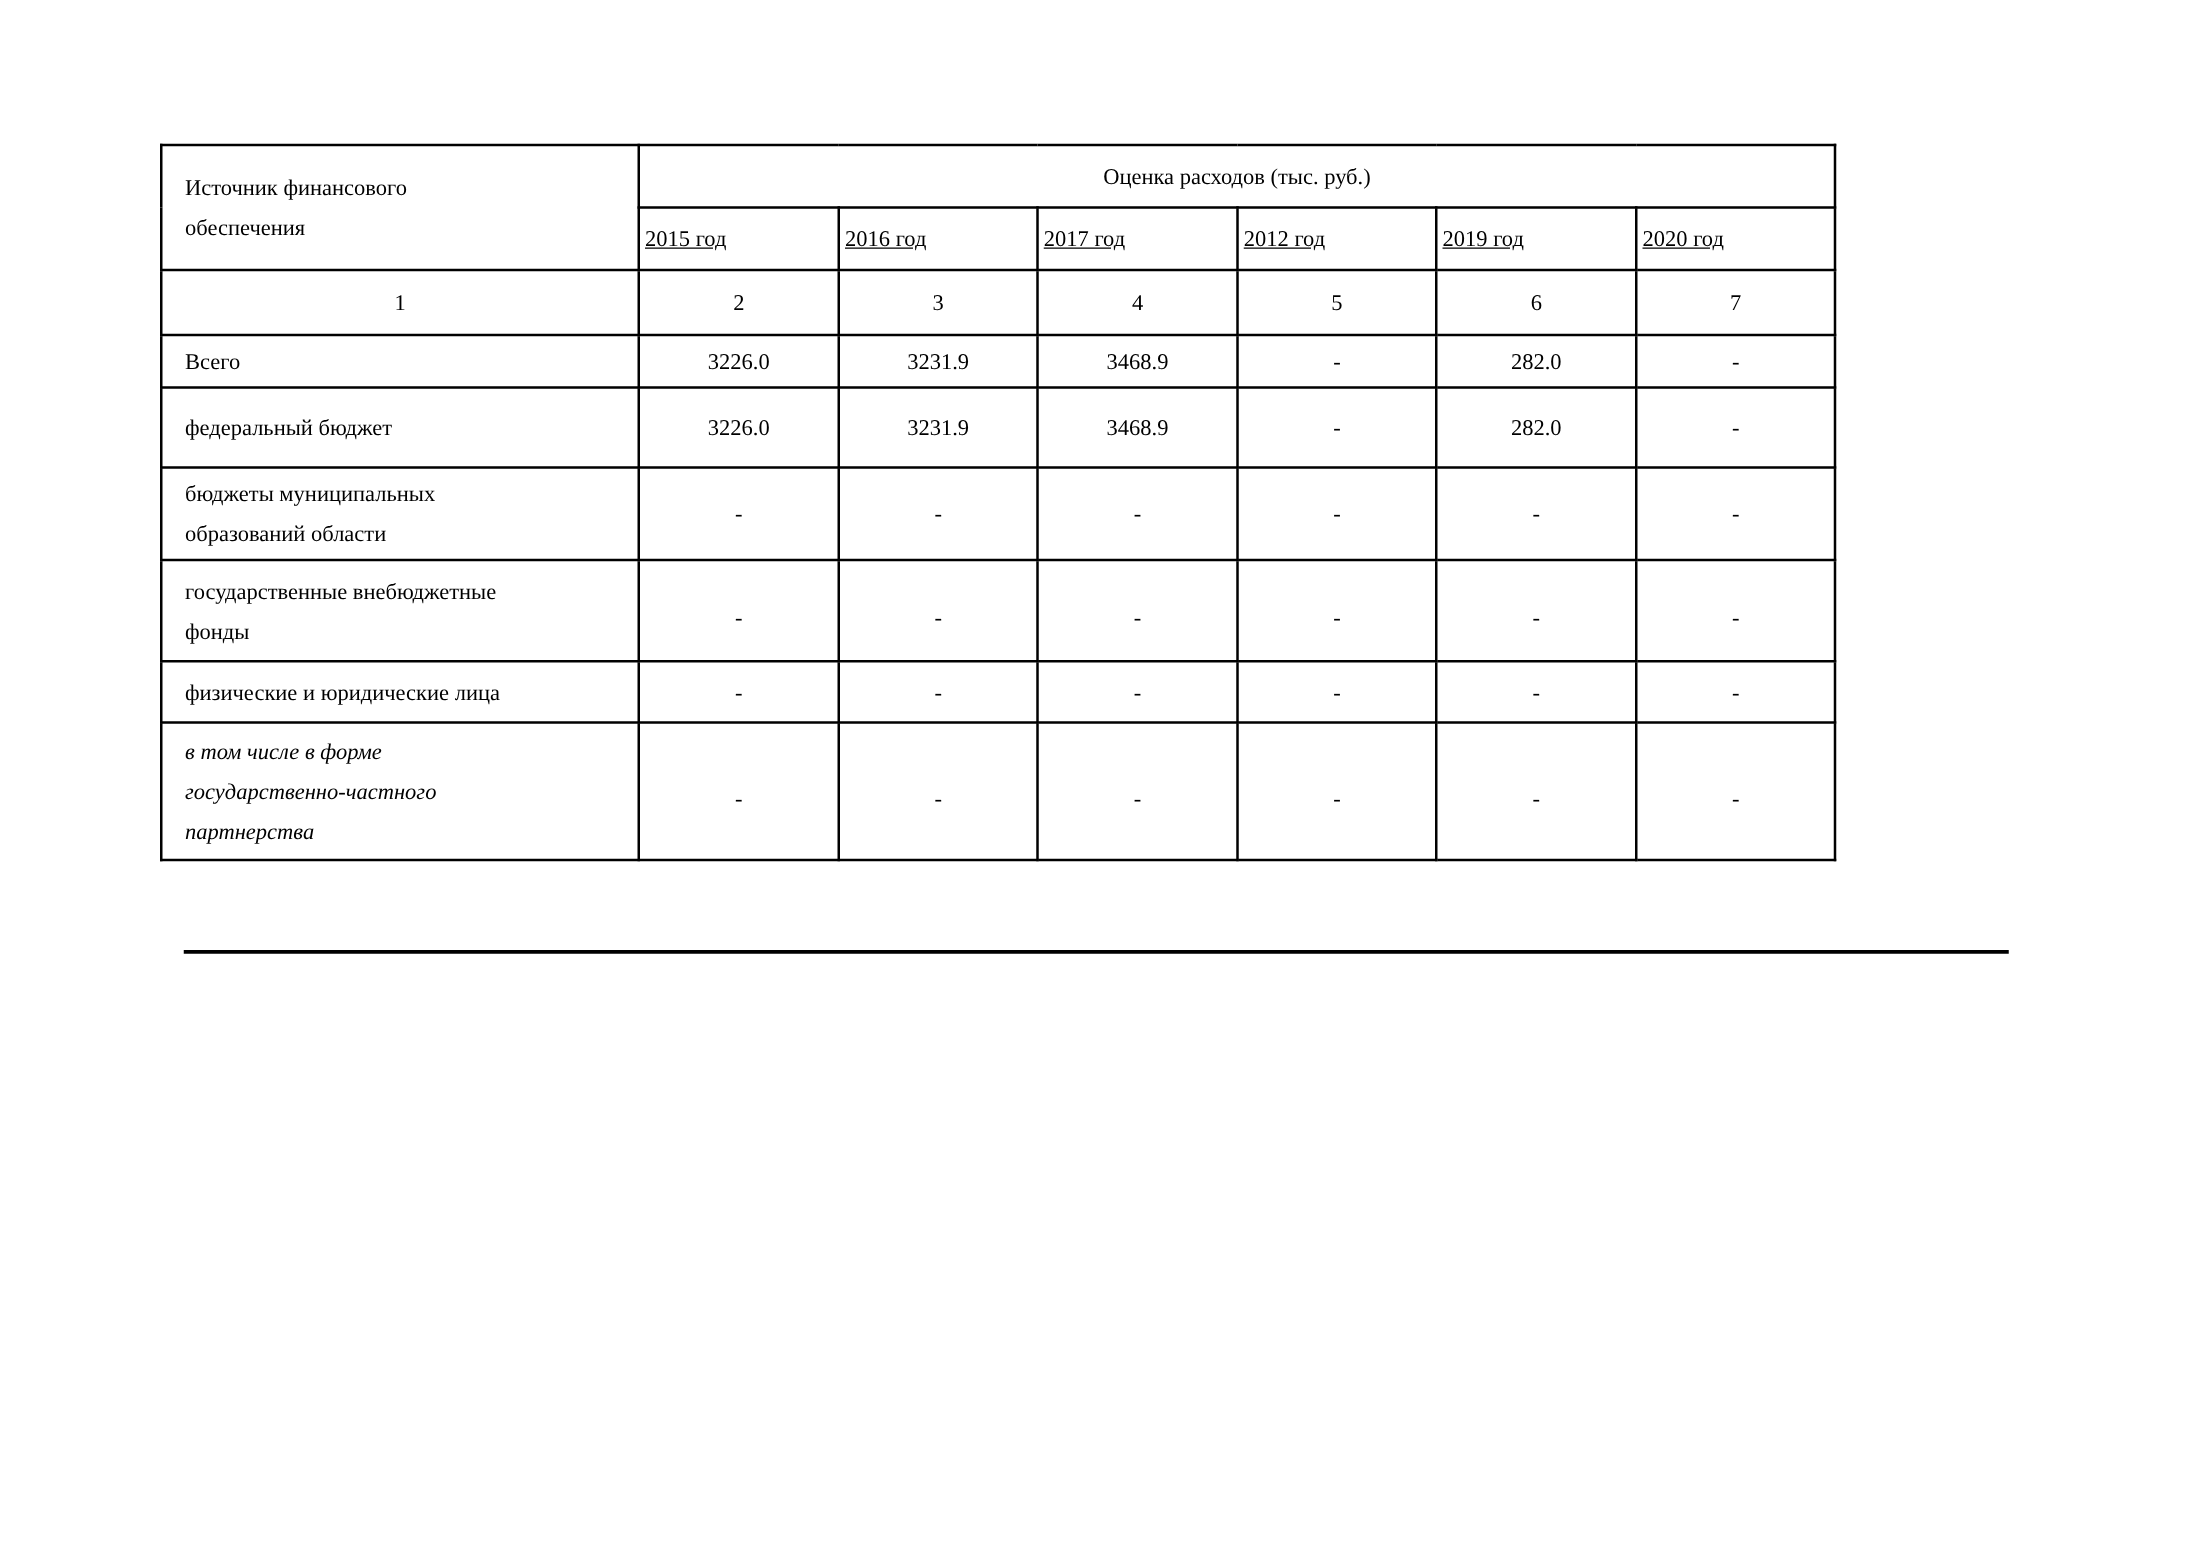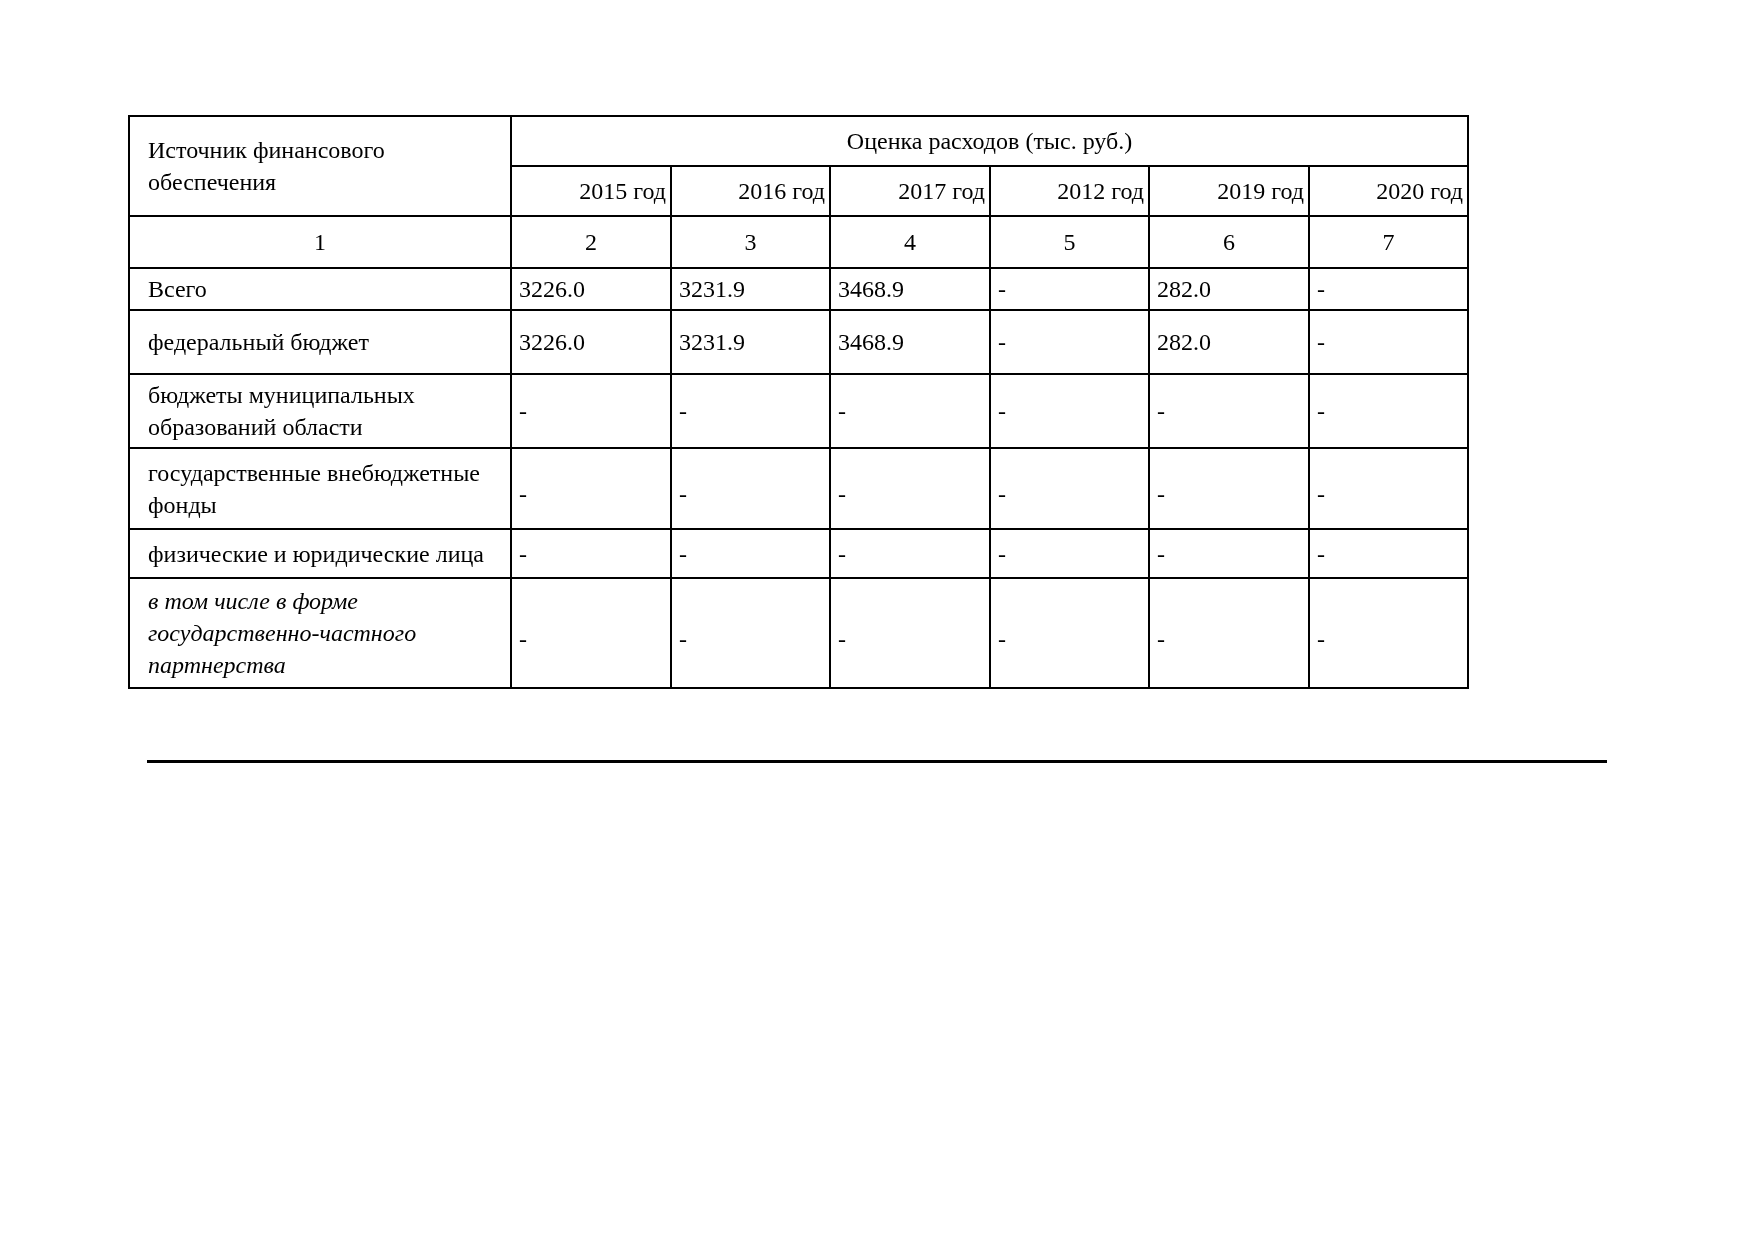--- a/index.html
+++ b/index.html
@@ -16,21 +16,21 @@
     font-family: "Liberation Serif", "DejaVu Serif", serif;
     color: #000000;
   }
   table.fin-table {
     position: absolute;
     left: 128px;
     top: 115px;
     width: 1339px;
     border-collapse: collapse;
     table-layout: fixed;
-    font-size: 24px;
+    font-size: 18px;
     line-height: 32px;
     border-radius: 11px;
   }
   table.fin-table td {
     border: 2px solid #000000;
     vertical-align: middle;
     overflow: hidden;
   }
   
   tr.r1 { height: 50px; }
@@ -46,34 +46,36 @@
   td.corner {
     text-align: left;
     padding: 4px 8px 4px 18px;
     white-space: pre-line;
   }
   td.group {
     text-align: center;
     padding: 2px 4px;
   }
   td.year {
-    text-align: right;
+    text-align: left;
     padding: 2px 4px;
+    text-decoration: underline;
   }
   td.num {
     text-align: center;
     padding: 2px 4px;
   }
   td.lbl {
     text-align: left;
     padding: 4px 8px 4px 18px;
     white-space: pre-line;
   }
   td.val {
-    padding: 2px 7px;
+    text-align: center;
+    padding: 2px 20px;
   }
   td.vt7 {
     vertical-align: top;
     padding-top: 12px;
   }
   td.vt9 {
     vertical-align: top;
     padding-top: 13px;
   }
   .h-rule {

